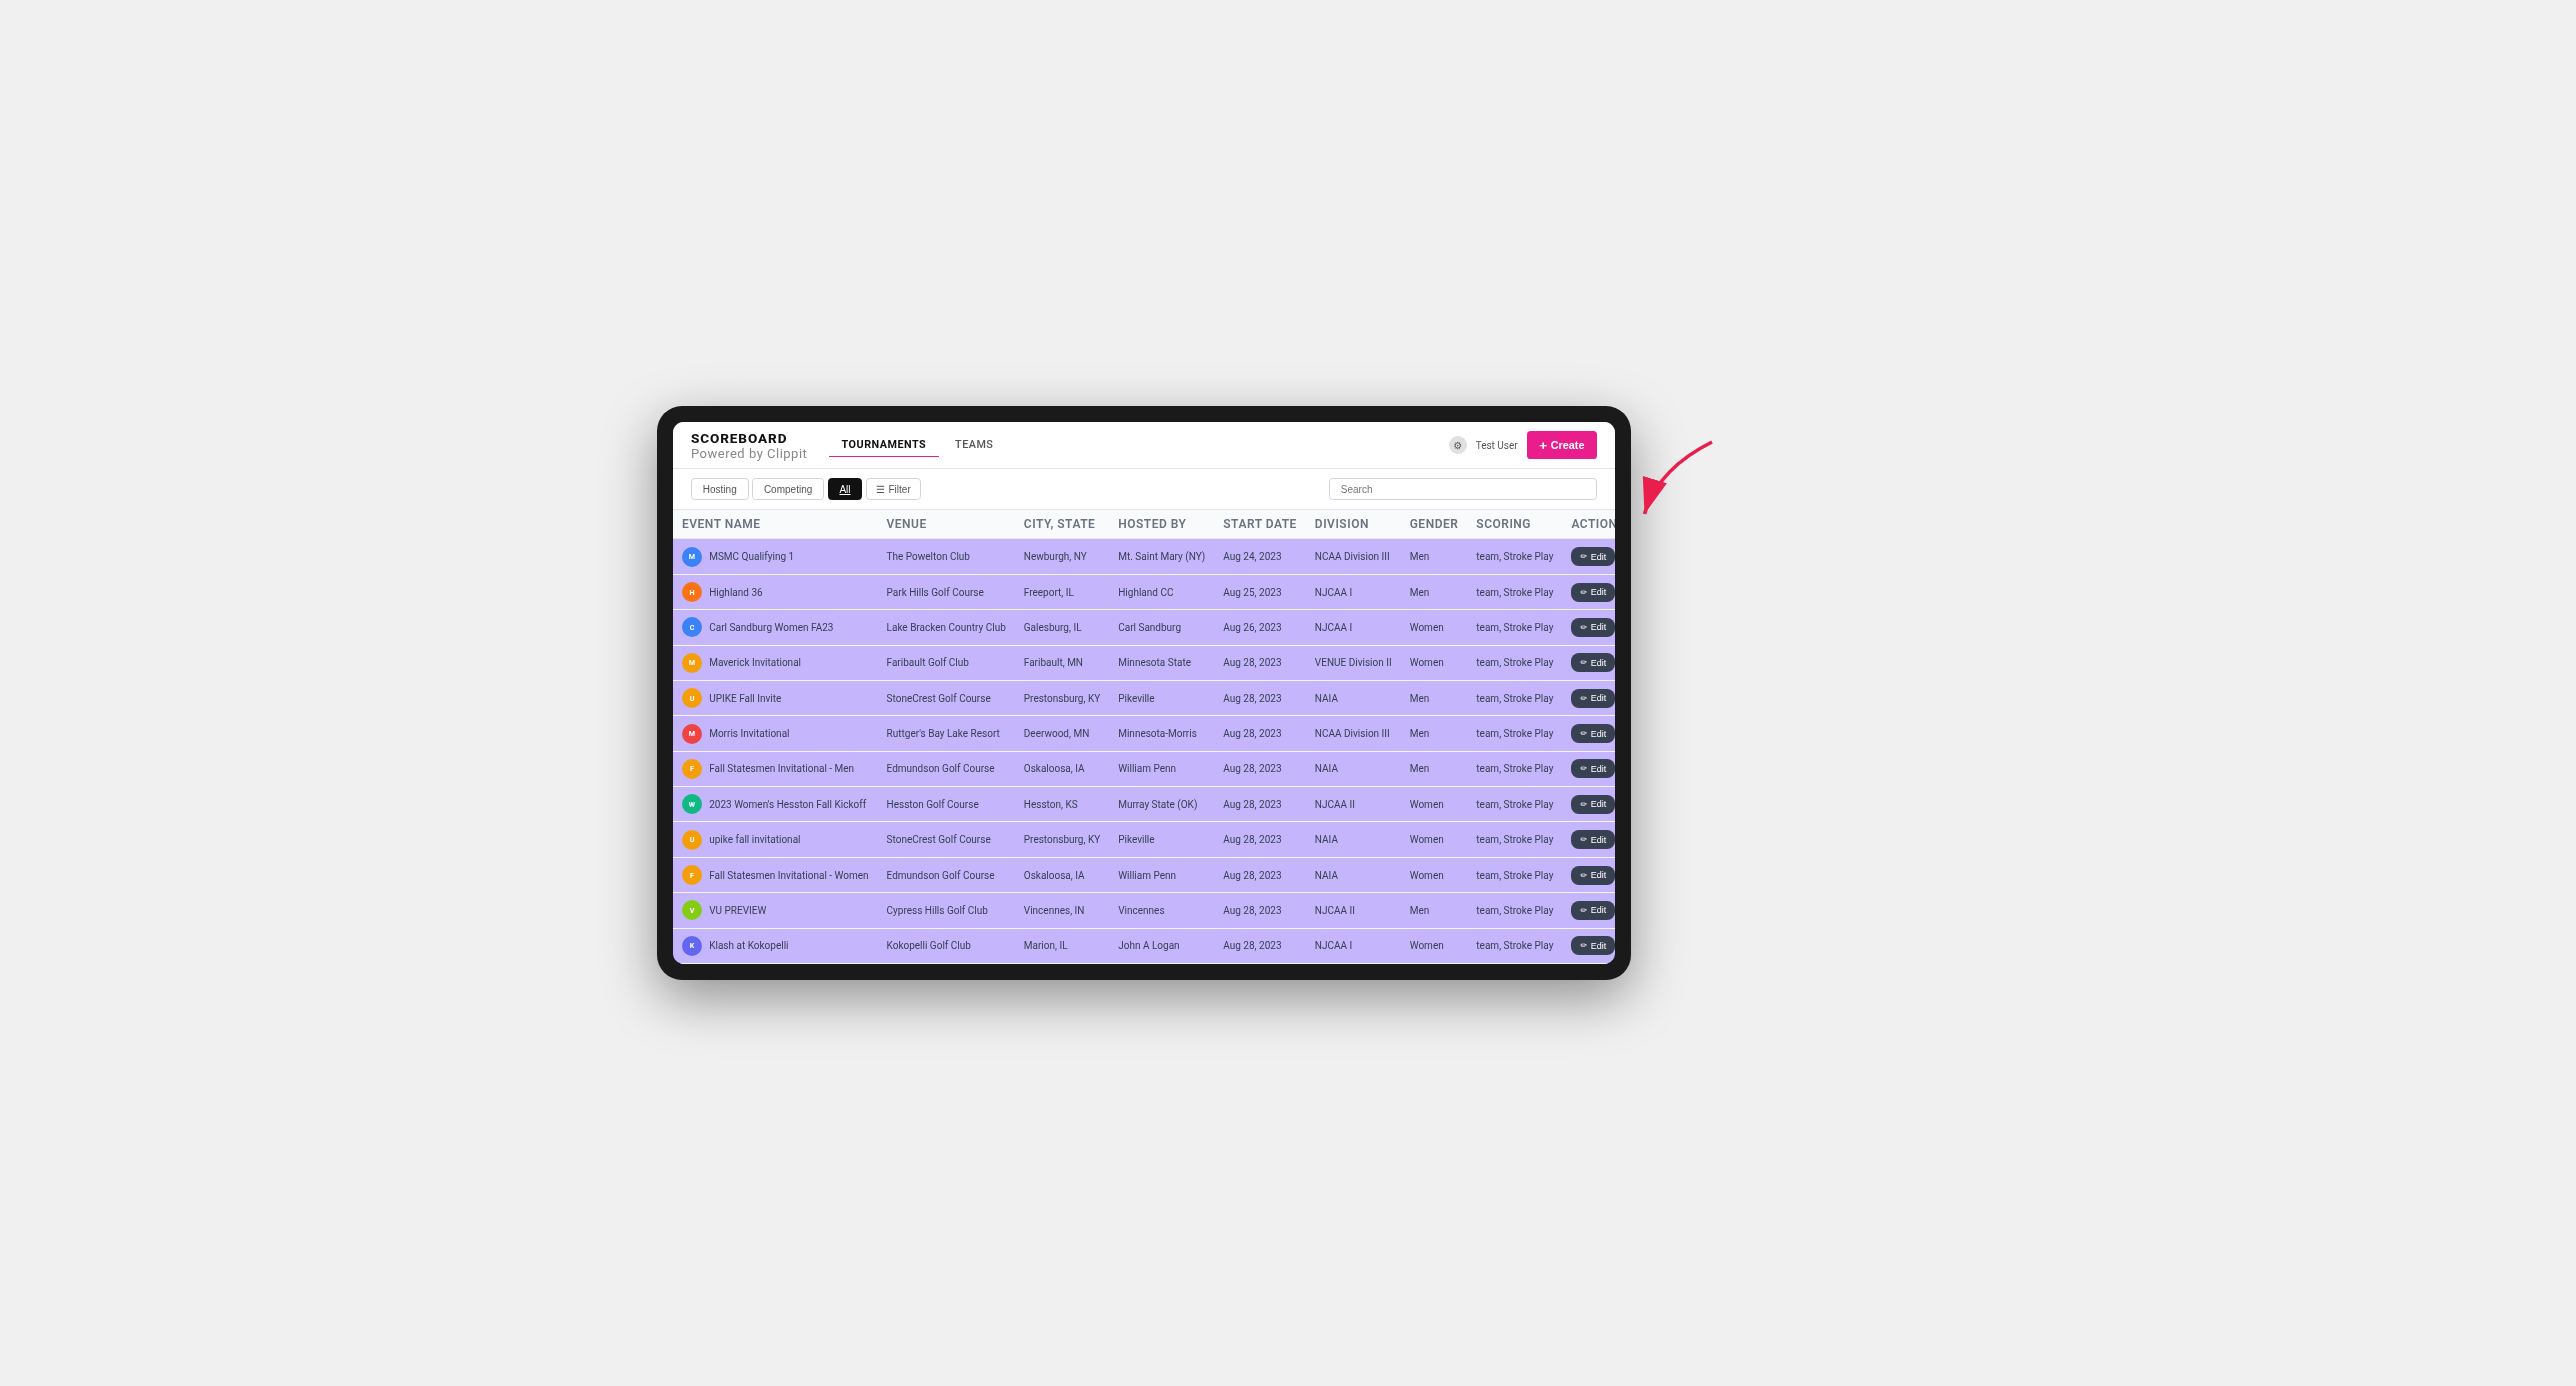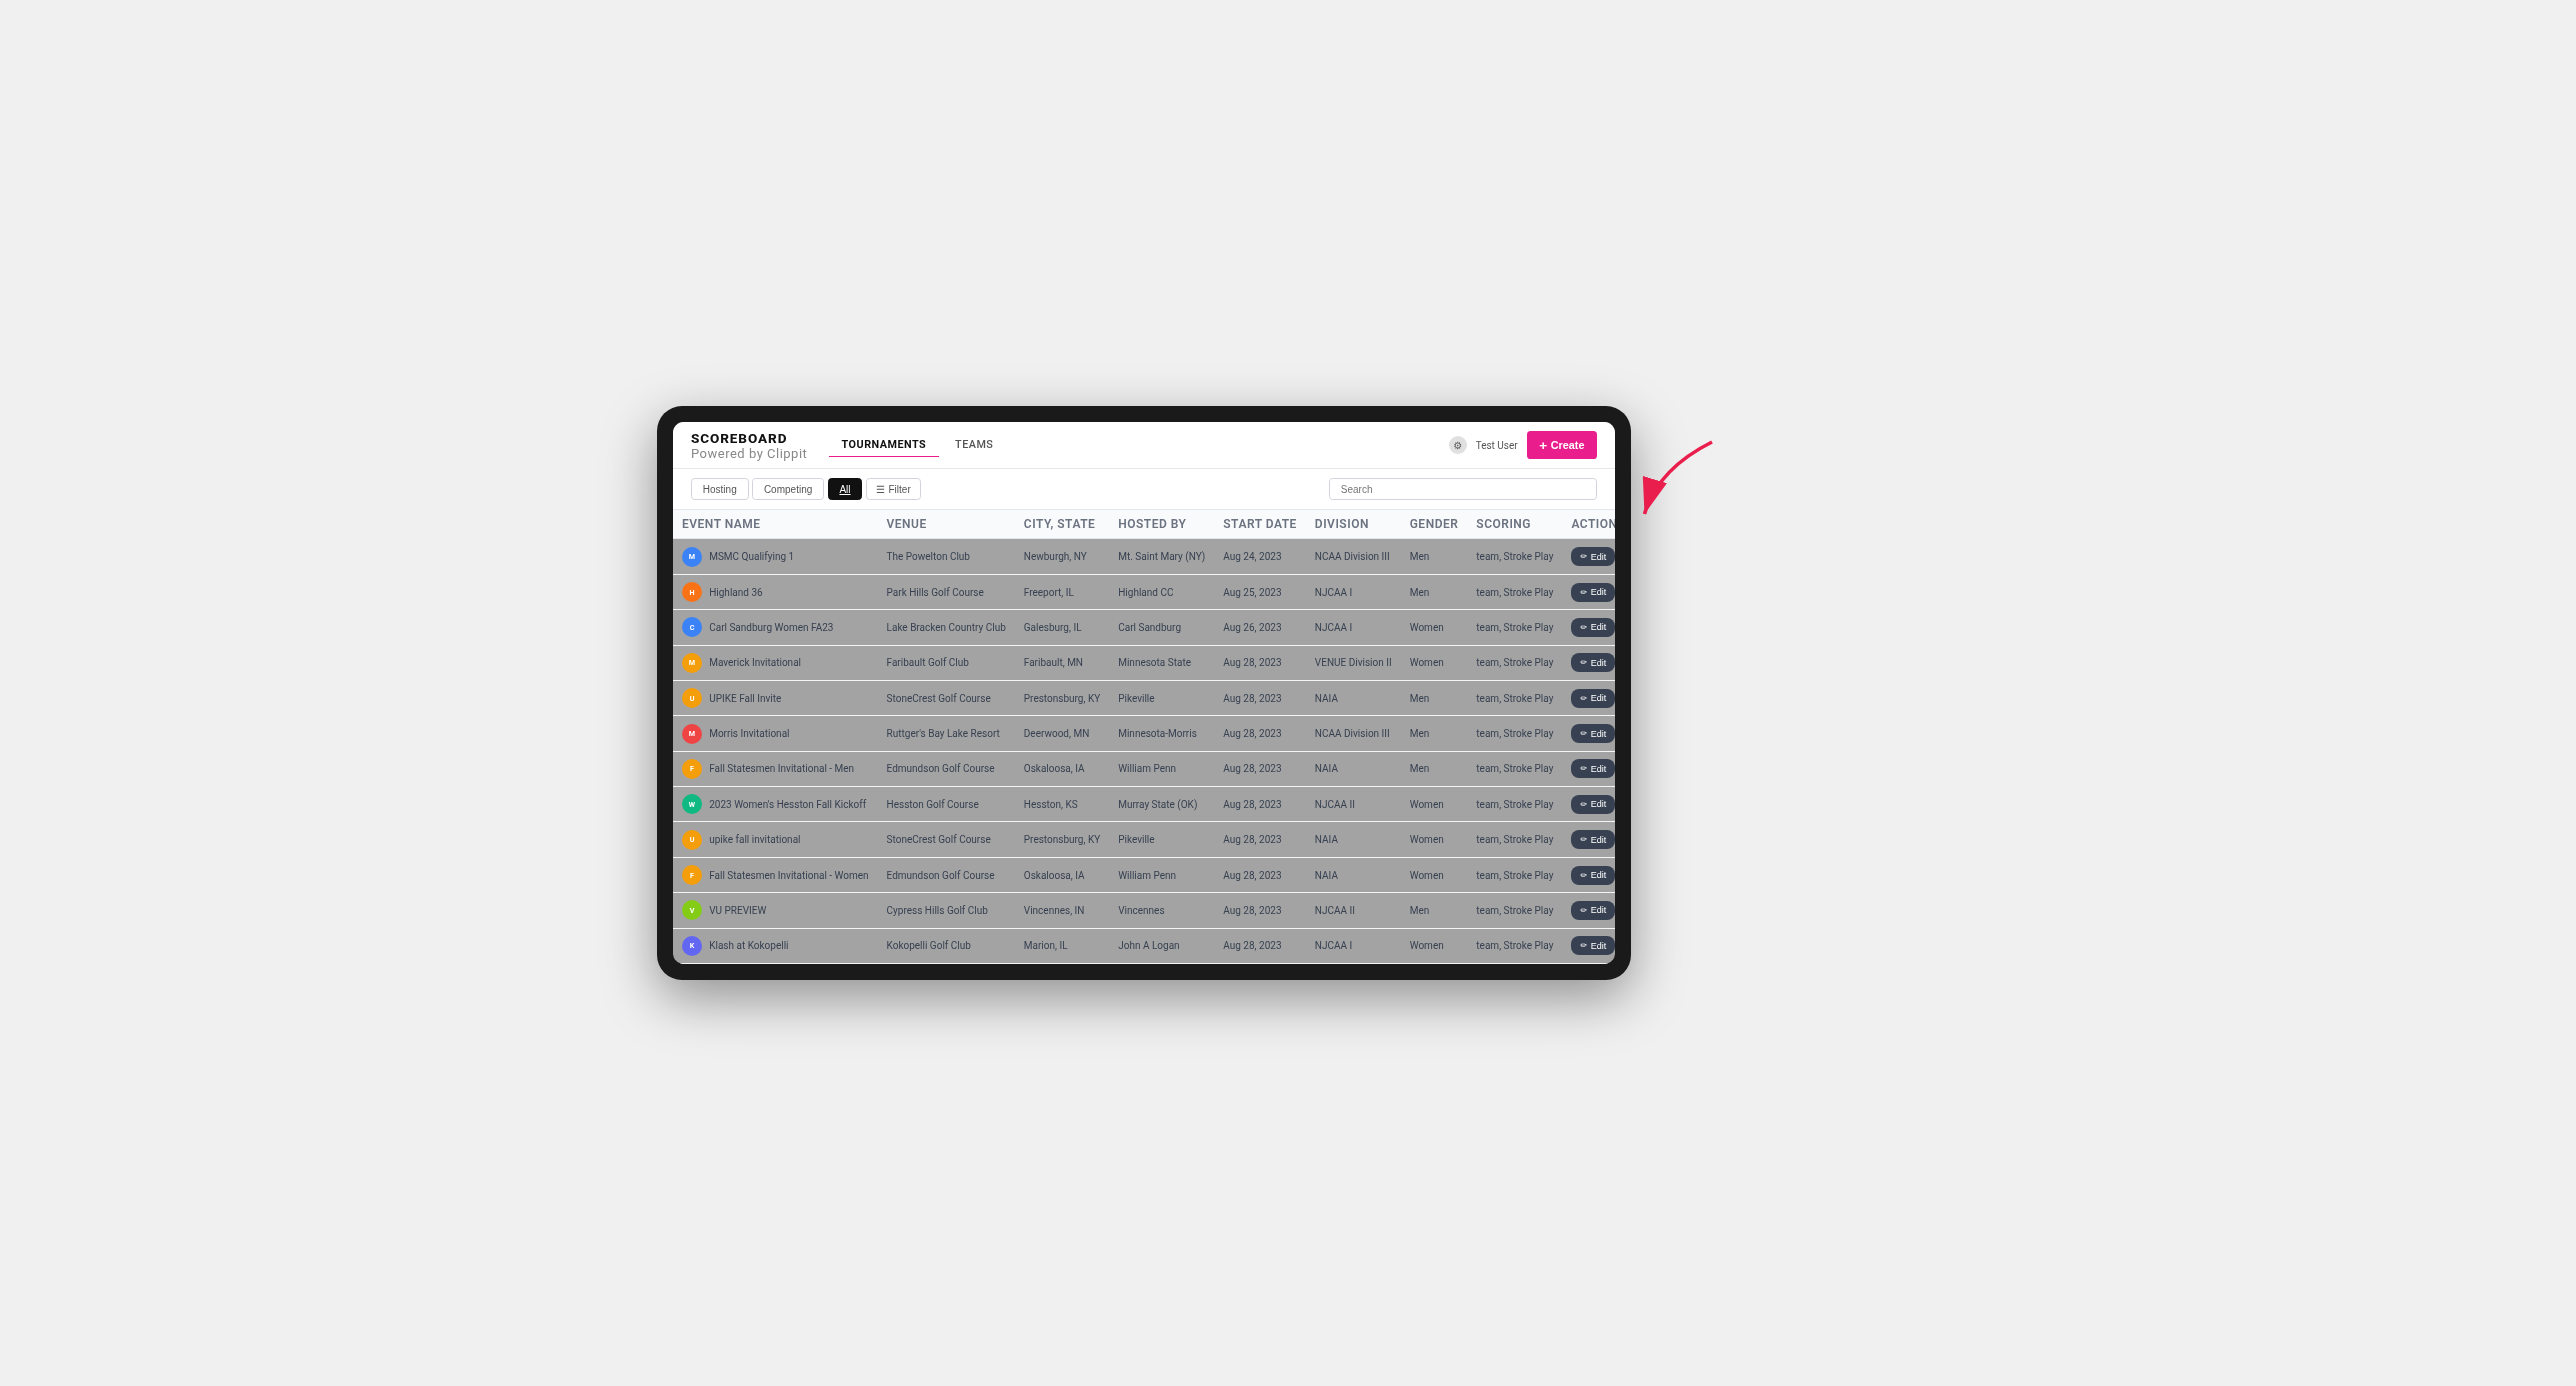--- a/index.html
+++ b/index.html
@@ -24,21 +24,21 @@
     .tablet-wrapper {
       background: #1a1a1a;
       border-radius: 25px;
       padding: 16px;
       box-shadow: 0 18px 54px rgba(0,0,0,0.4);
       flex: 1;
       min-width: 0;
     }
 
     .tablet-screen {
-      background: #a3a3a3;
+      background: #c4b5fd;
       border-radius: 10.8px;
       overflow: hidden;
     }
 
     .annotation {
       width: 288px;
       flex-shrink: 0;
       padding: 18px 18px 18px 9px;
       font-size: 23.4px;
       line-height: 1.4;

